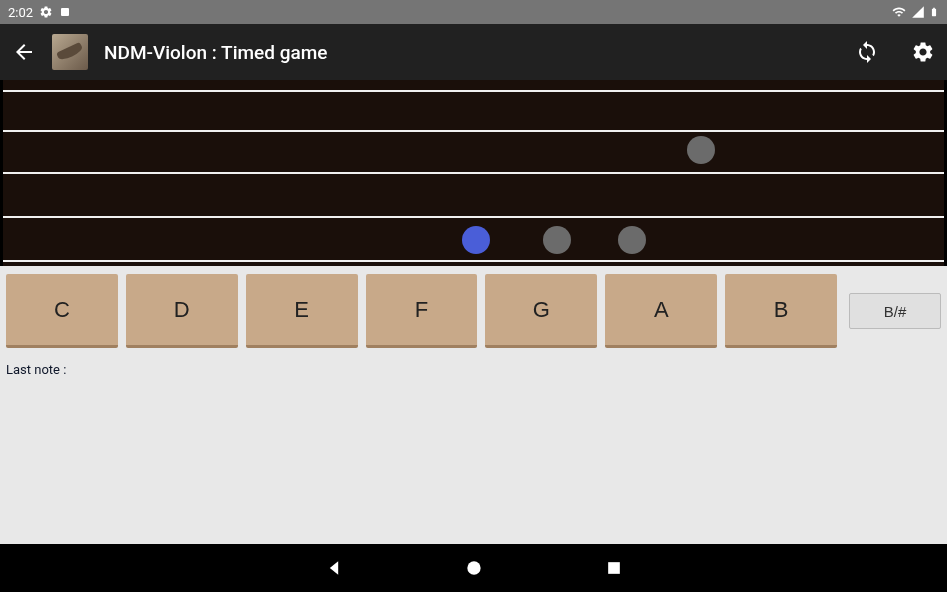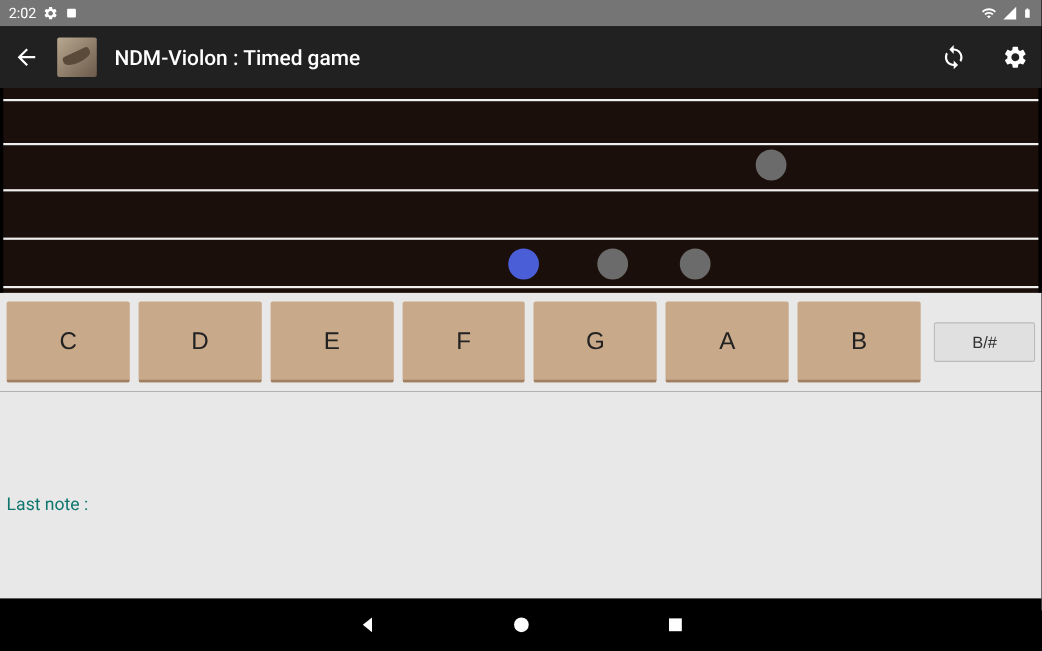--- a/index.html
+++ b/index.html
@@ -100,25 +100,24 @@
       font-size: 15px;
       color: #333;
       cursor: pointer;
       margin-left: 4px;
       border-radius: 2px;
     }
     .info-row {
       background: #e8e8e8;
       display: flex;
       padding: 6px 6px 0 6px;
-      font-size: 16px;
-      color: #0f766e;
+      font-size: 13px;
+      color: #0f172a;
       justify-content: space-between;
       height: 199px;
-      align-items: center;
     }
     .score-area { display: flex; gap: 10px; }
     .nav-bar {
       position: absolute;
       bottom: 0; left: 0; right: 0;
       height: 48px;
       background: #000;
       display: flex;
       justify-content: center;
       align-items: center;

